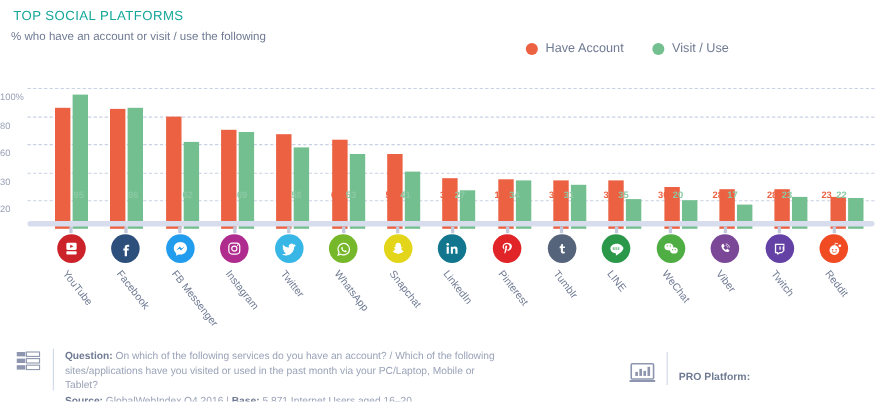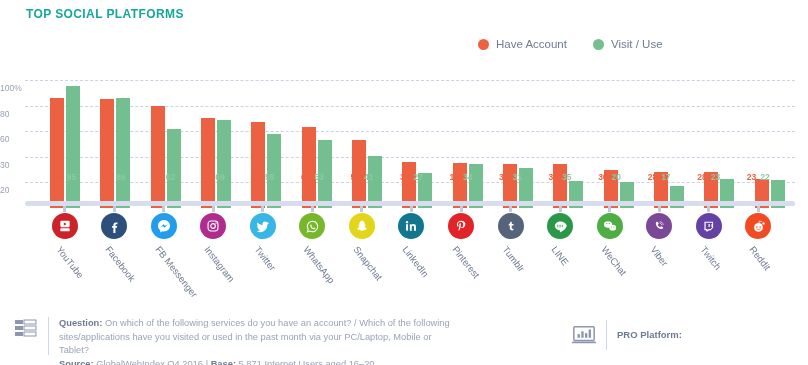--- a/index.html
+++ b/index.html
@@ -8,22 +8,22 @@
     background:#ffffff;
     font-family:"Liberation Sans", sans-serif;
     color:#7b85a0;
     overflow:hidden;
     position:relative;
   }
   #chart-root{position:relative;width:808px;height:365px;}
 
   
   .title{
-    position:absolute;left:26px;top:7px;
-    font-size:12px;font-weight:bold;letter-spacing:.4px;
+    position:absolute;left:12px;top:7px;
+    font-size:12px;font-weight:normal;letter-spacing:.4px;
     color:#16a79a;
   }
   .subtitle{
     position:absolute;left:10px;top:27px;
     font-size:10.5px;color:#6f7a93;font-weight:normal;
   }
 
   
   .legend{
     position:absolute;top:38px;left:478px;
@@ -104,31 +104,32 @@
 
   
   .footer{
     position:absolute;left:0;top:305px;width:808px;height:60px;
   }
   .foot-left{position:absolute;left:14px;top:12px;display:flex;align-items:flex-start;gap:0;}
   .foot-ico{width:24px;height:22px;display:flex;align-items:center;justify-content:center;}
   .vrule{width:1px;height:38px;background:#cfd6e6;margin:0 10px;}
   .foot-text{font-size:9.3px;line-height:13.6px;color:#9aa3b8;max-width:400px;}
   .foot-text b{color:#6f7a93;font-weight:bold;}
-  .foot-right{position:absolute;left:572px;top:15px;display:flex;align-items:center;}
+  .foot-right{position:absolute;left:572px;top:15px;display:flex;align-items:flex-end;}
   .foot-right .vrule{height:30px;}
   .pro-text{font-size:9.5px;line-height:14px;color:#9aa3b8;}
   .pro-text b{color:#6f7a93;font-weight:bold;display:block;}
 </style>
 </head>
 <body>
 
 <div id="chart-root">
 
   <div class="title">TOP SOCIAL PLATFORMS</div>
+  <div class="subtitle">% who have an account or visit / use the following</div>
 
   <div class="legend">
     <div class="legend-item">
       <span class="legend-dot" style="background:#ec6142"></span>
       <span class="legend-label">Have Account</span>
     </div>
     <div class="legend-item">
       <span class="legend-dot" style="background:#73bf8f"></span>
       <span class="legend-label">Visit / Use</span>
     </div>

